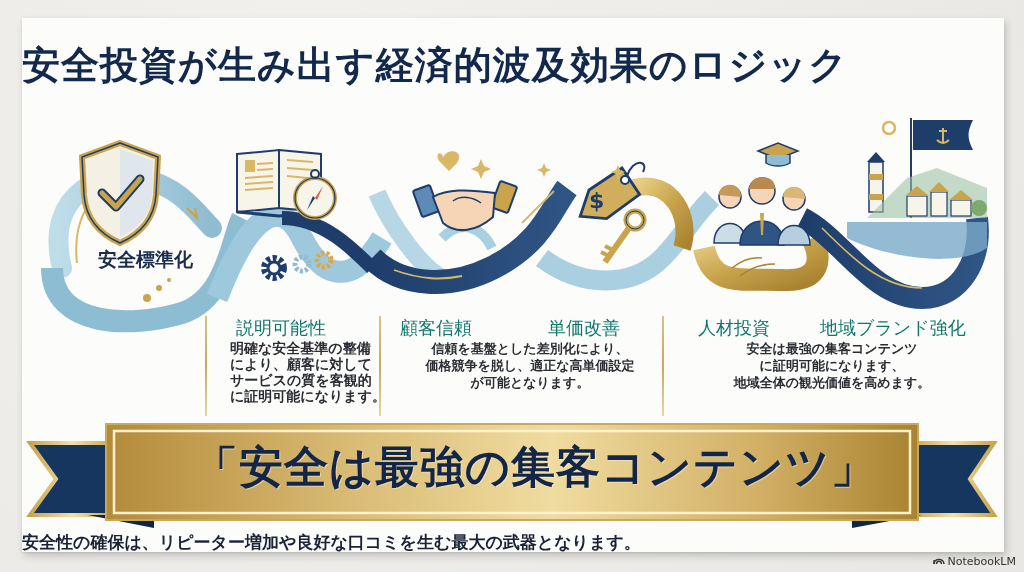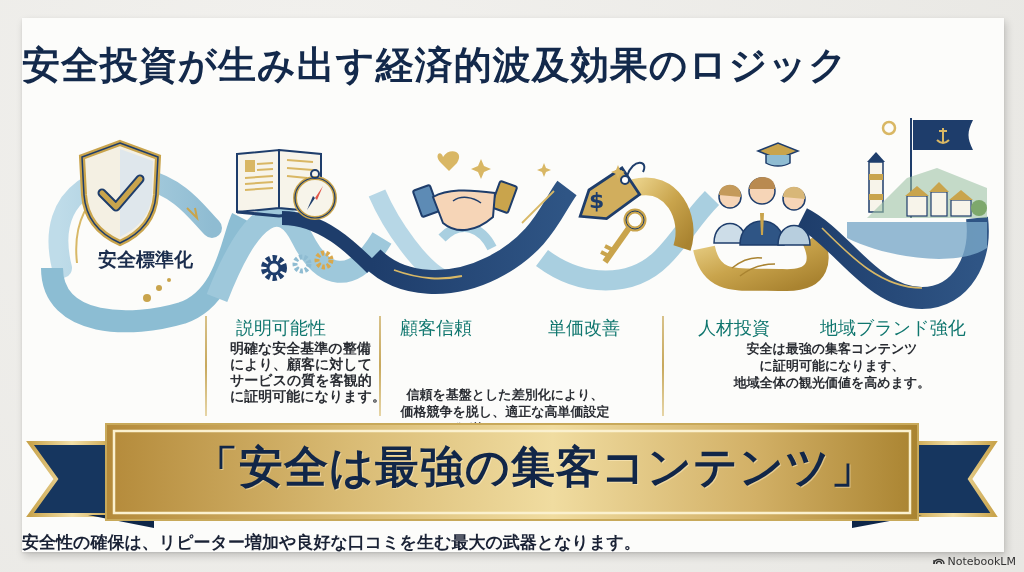--- a/index.html
+++ b/index.html
@@ -215,21 +215,21 @@
   <div class="sec-head" style="left:214px; top:298px;">説明可能性</div>
   <div class="sec-body" style="left:208px; top:322px;">
     <div>明確な安全基準の整備</div>
     <div>により、顧客に対して</div>
     <div>サービスの質を客観的</div>
     <div>に証明可能になります。</div>
   </div>
 
   <div class="sec-head" style="left:378px; top:298px;">顧客信頼</div>
   <div class="sec-head" style="left:526px; top:298px;">単価改善</div>
-  <div class="sec-body center" style="left:348px; top:322px; width:270px; font-size:13px; line-height:17px;margin-top:46px;">
+  <div class="sec-body center" style="left:373px; top:322px; width:270px; font-size:13px; line-height:17px;">
     <div>信頼を基盤とした差別化により、</div>
     <div>価格競争を脱し、適正な高単価設定</div>
     <div>が可能となります。</div>
   </div>
 
   <div class="sec-head" style="left:676px; top:298px;">人材投資</div>
   <div class="sec-head" style="left:798px; top:298px;">地域ブランド強化</div>
   <div class="sec-body center" style="left:660px; top:322px; width:300px; font-size:13px; line-height:17px;">
     <div>安全は最強の集客コンテンツ</div>
     <div>に証明可能になります、</div>

